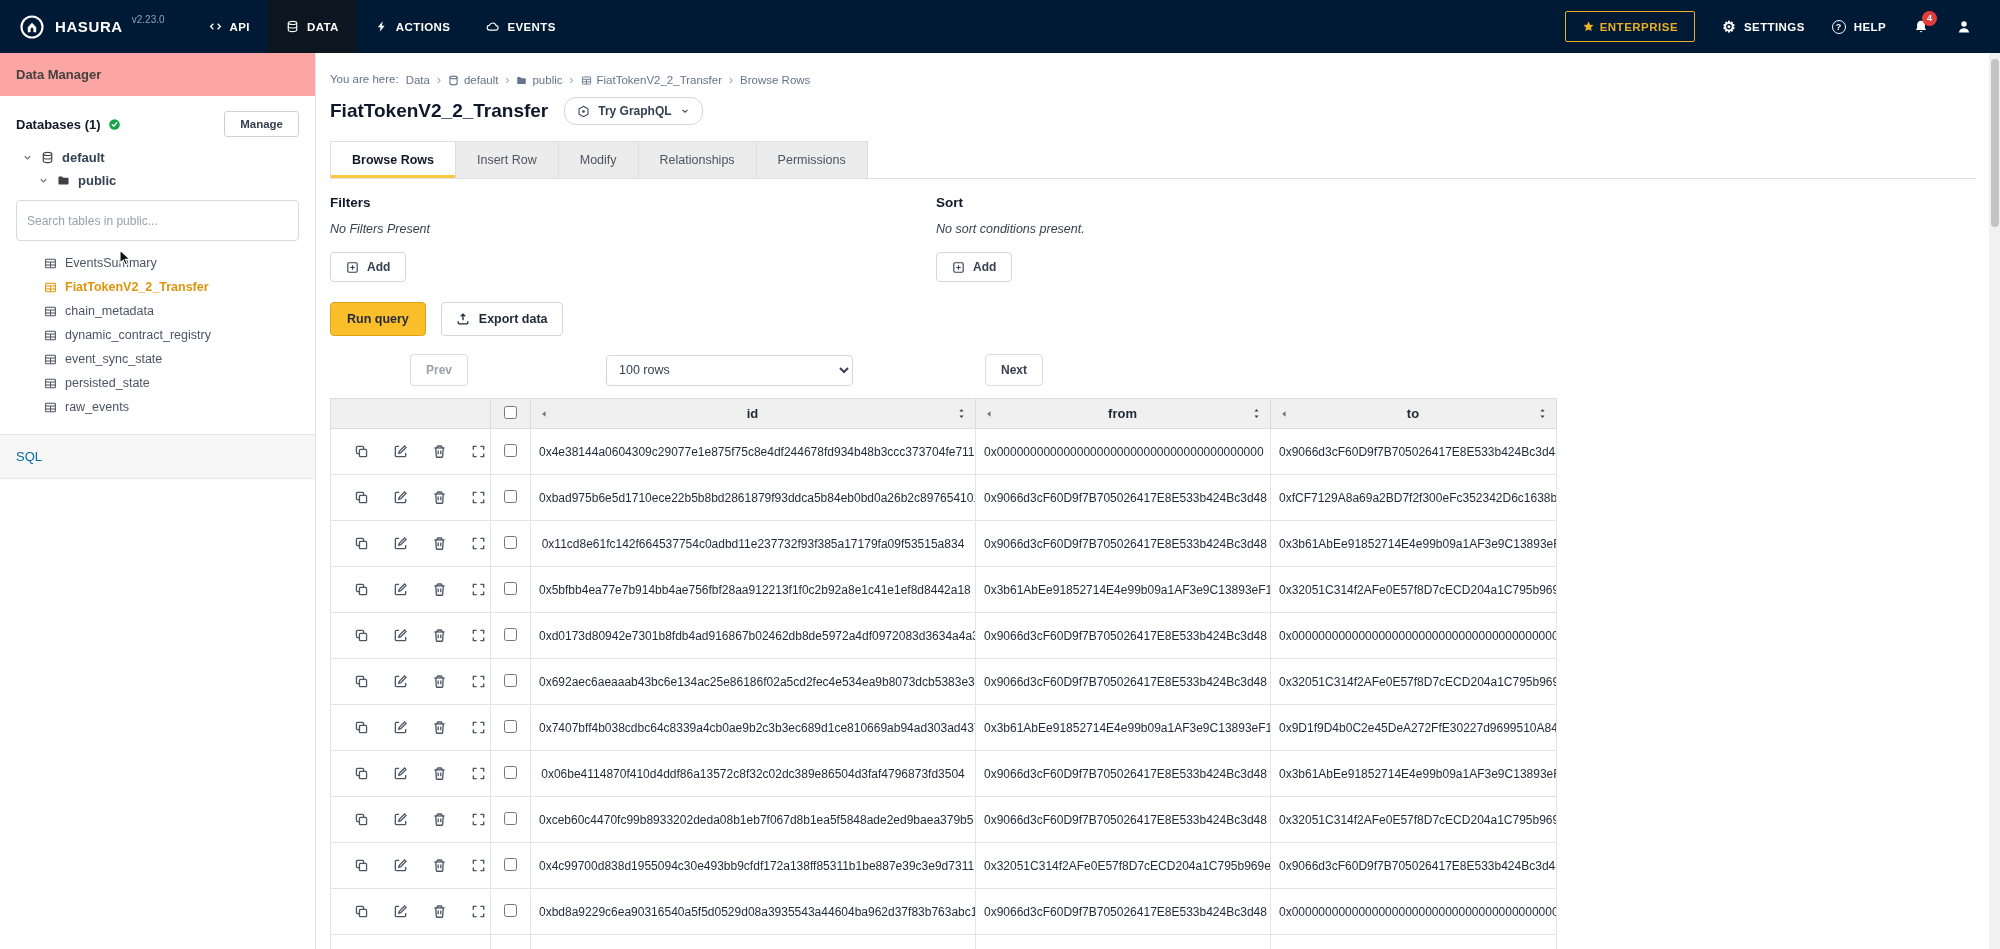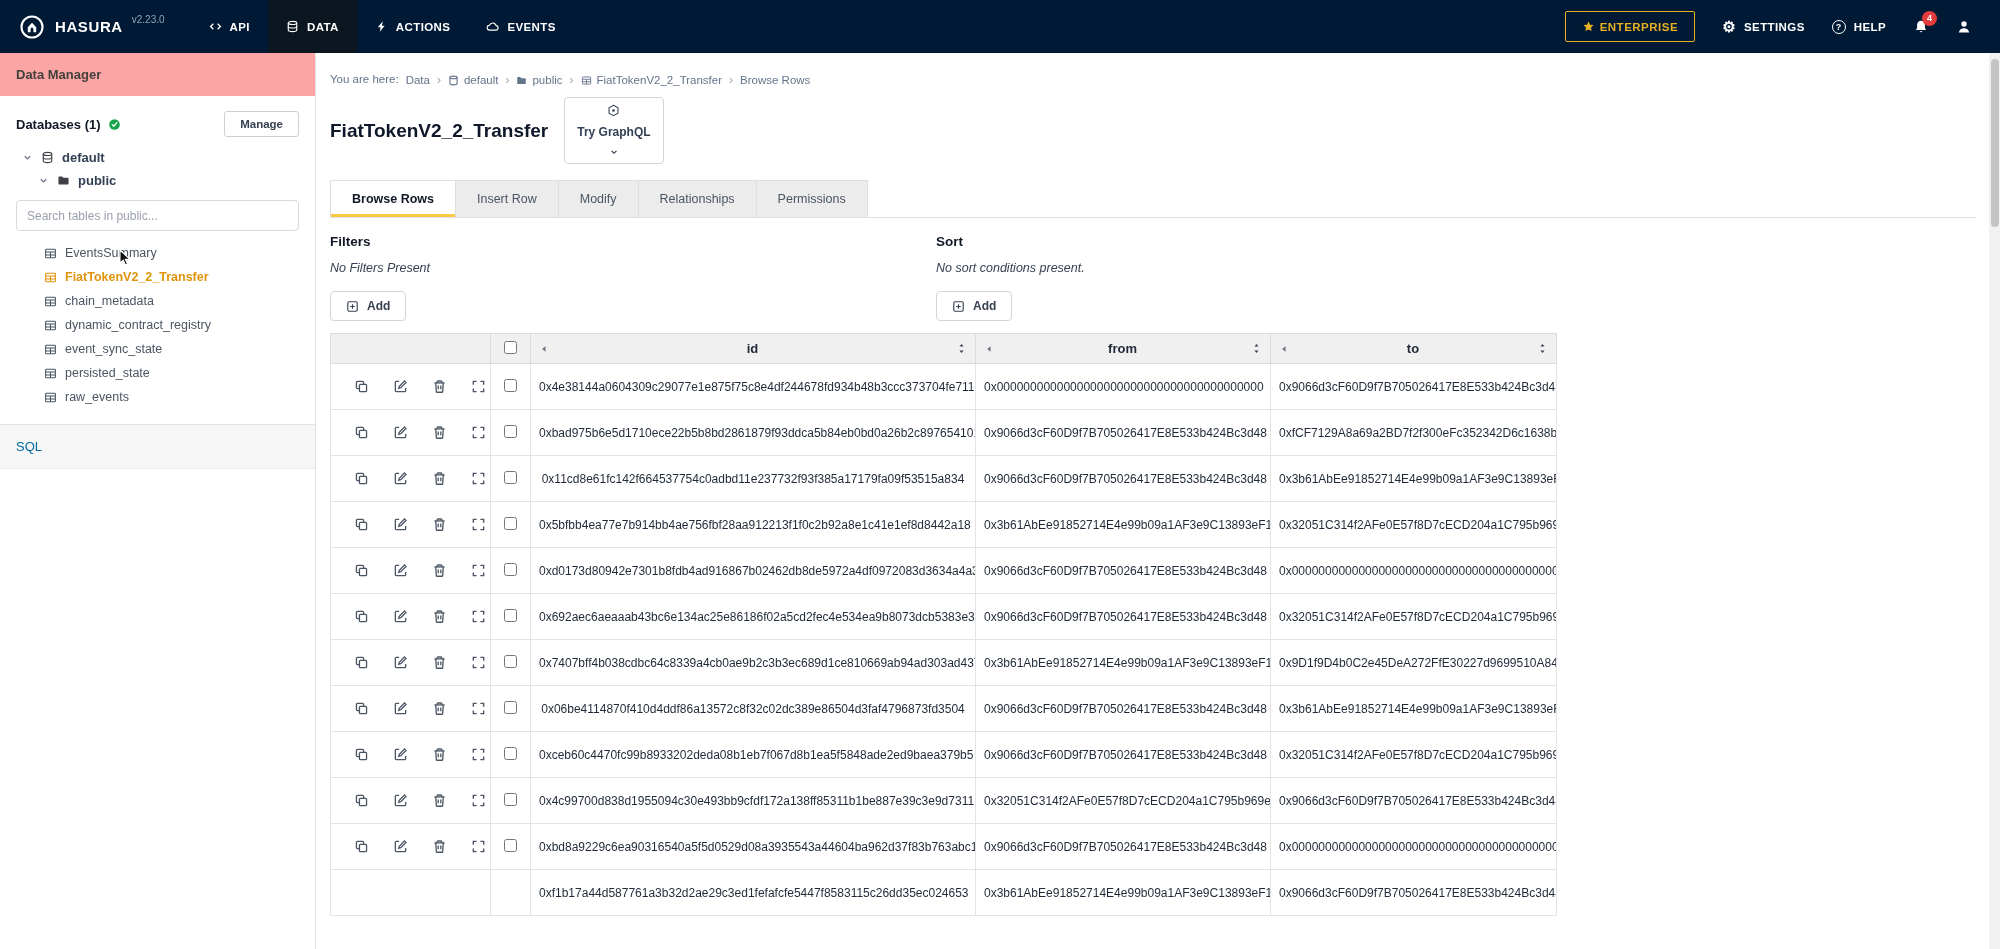--- a/index.html
+++ b/index.html
@@ -46,41 +46,41 @@
     padding:15px 16px 9px; }
   .sb-db-label { display:flex; align-items:center; gap:7px; font-weight:700; font-size:13px; color:#111827; }
   .manage-btn { border:1px solid #cfcfcf; background:#fff; border-radius:3px; padding:6px 15px;
     font-size:11.5px; font-weight:700; color:#374151; cursor:pointer; font-family:inherit; }
   .tree-row { display:flex; align-items:center; gap:8px; padding:4px 16px; font-size:13px;
     color:#334155; font-weight:700; cursor:pointer; }
   .tree-lvl1 { padding-left:22px; }
   .tree-lvl2 { padding-left:38px; }
   .tree-chev { color:#6b7280; }
   .sb-search { padding:8px 16px 6px; }
-  .sb-search input { width:100%; height:31px; border:1px solid #d6dadf; border-radius:4px;
+  .sb-search input { width:100%; height:41px; border:1px solid #d6dadf; border-radius:4px;
     padding:0 10px; font-size:12px; color:#374151; font-family:inherit; outline:none; }
   .sb-search input::placeholder { color:#9aa1ab; }
   .table-list { list-style:none; margin-top:4px; }
   .table-item { display:flex; align-items:center; gap:8px; padding:5px 16px 5px 44px;
     font-size:12.5px; color:#4b5563; cursor:pointer; }
   .table-item.selected { color:#e0940b; font-weight:700; }
   .sb-sql { margin-top:15px; border-top:1px solid #e3e3e3; border-bottom:1px solid #e9e9e9;
     background:#f6f6f6; padding:14px 16px; font-size:13px; color:#0369a1; cursor:pointer; }
 
   
   .main { position:absolute; left:316px; top:53px; right:0; bottom:0; background:#fff;
     padding:20px 24px 0 14px; overflow:hidden; }
   .breadcrumb { display:flex; gap:7px; font-size:11.5px; color:#64748b; }
   .crumb { display:flex; align-items:center; gap:5px; cursor:pointer; }
   .crumb-sep { color:#94a3b8; font-size:12px; }
   .title-row { display:flex; align-items:center; gap:16px; margin-top:10px; }
   .page-title { font-size:19px; font-weight:700; color:#0f172a; }
   .try-graphql { display:flex; align-items:center; gap:8px; border:1px solid #d2d6db; background:#fff;
-    border-radius:4px; padding:6px 12px; font-size:12px; font-weight:700; color:#334155;
-    cursor:pointer; font-family:inherit;flex-direction:column; }
+    border-radius:12px; padding:6px 12px; font-size:12px; font-weight:700; color:#334155;
+    cursor:pointer; font-family:inherit; }
 
   .tabs { display:flex; margin-top:16px; border-bottom:1px solid #dcdfe3; }
   .tab { padding:11px 21px; font-size:12.5px; color:#4b5563; background:#ececec;
     border:1px solid #dfdfdf; border-bottom:none; margin-right:-1px; cursor:pointer; }
   .tab.active { background:#fff; color:#111827; font-weight:700;
     box-shadow: inset 0 -3px 0 #f9c941; }
 
   .filter-sort { display:grid; grid-template-columns:606px 1fr; margin-top:16px; }
   .fs-heading { font-size:13.5px; font-weight:700; color:#111827; }
   .fs-empty { font-style:italic; font-size:12.5px; color:#374151; margin-top:12px; }
@@ -433,21 +433,40 @@
           <svg viewBox="0 0 16 16" fill="none" stroke="currentColor" stroke-width="1.4">
             <rect x="2.2" y="2.2" width="11.6" height="11.6" rx="1.5"></rect>
               <path d="M8 5.2v5.6M5.2 8h5.6"></path>
           </svg>
           </span>
         <span>Add</span>
       </button>
     </div>
   </div>
 
-
+  <div class="actions-row">
+    <button class="run-query-btn">Run query</button>
+    <button class="export-btn">
+      <span class="ic s14">
+        <svg viewBox="0 0 16 16" fill="none" stroke="currentColor" stroke-width="1.5">
+          <path d="M8 9.5V2.5M5.4 5L8 2.4 10.6 5"></path>
+          <path d="M2.5 10.5v1.8c0 .7.5 1.2 1.2 1.2h8.6c.7 0 1.2-.5 1.2-1.2v-1.8"></path>
+        </svg>
+        </span>
+      <span>Export data</span>
+    </button>
+  </div>
+
+  <div class="pagination">
+    <button class="page-btn prev">Prev</button>
+    <select class="rows-select">
+      <option>100 rows</option>
+    </select>
+    <button class="page-btn next">Next</button>
+  </div>
 
   <table class="data-table">
     <colgroup>
       <col style="width:160px">
         <col style="width:40px">
         <col style="width:445px">
       <col style="width:295px">
         <col style="width:286px">
     </colgroup>
     <thead>

